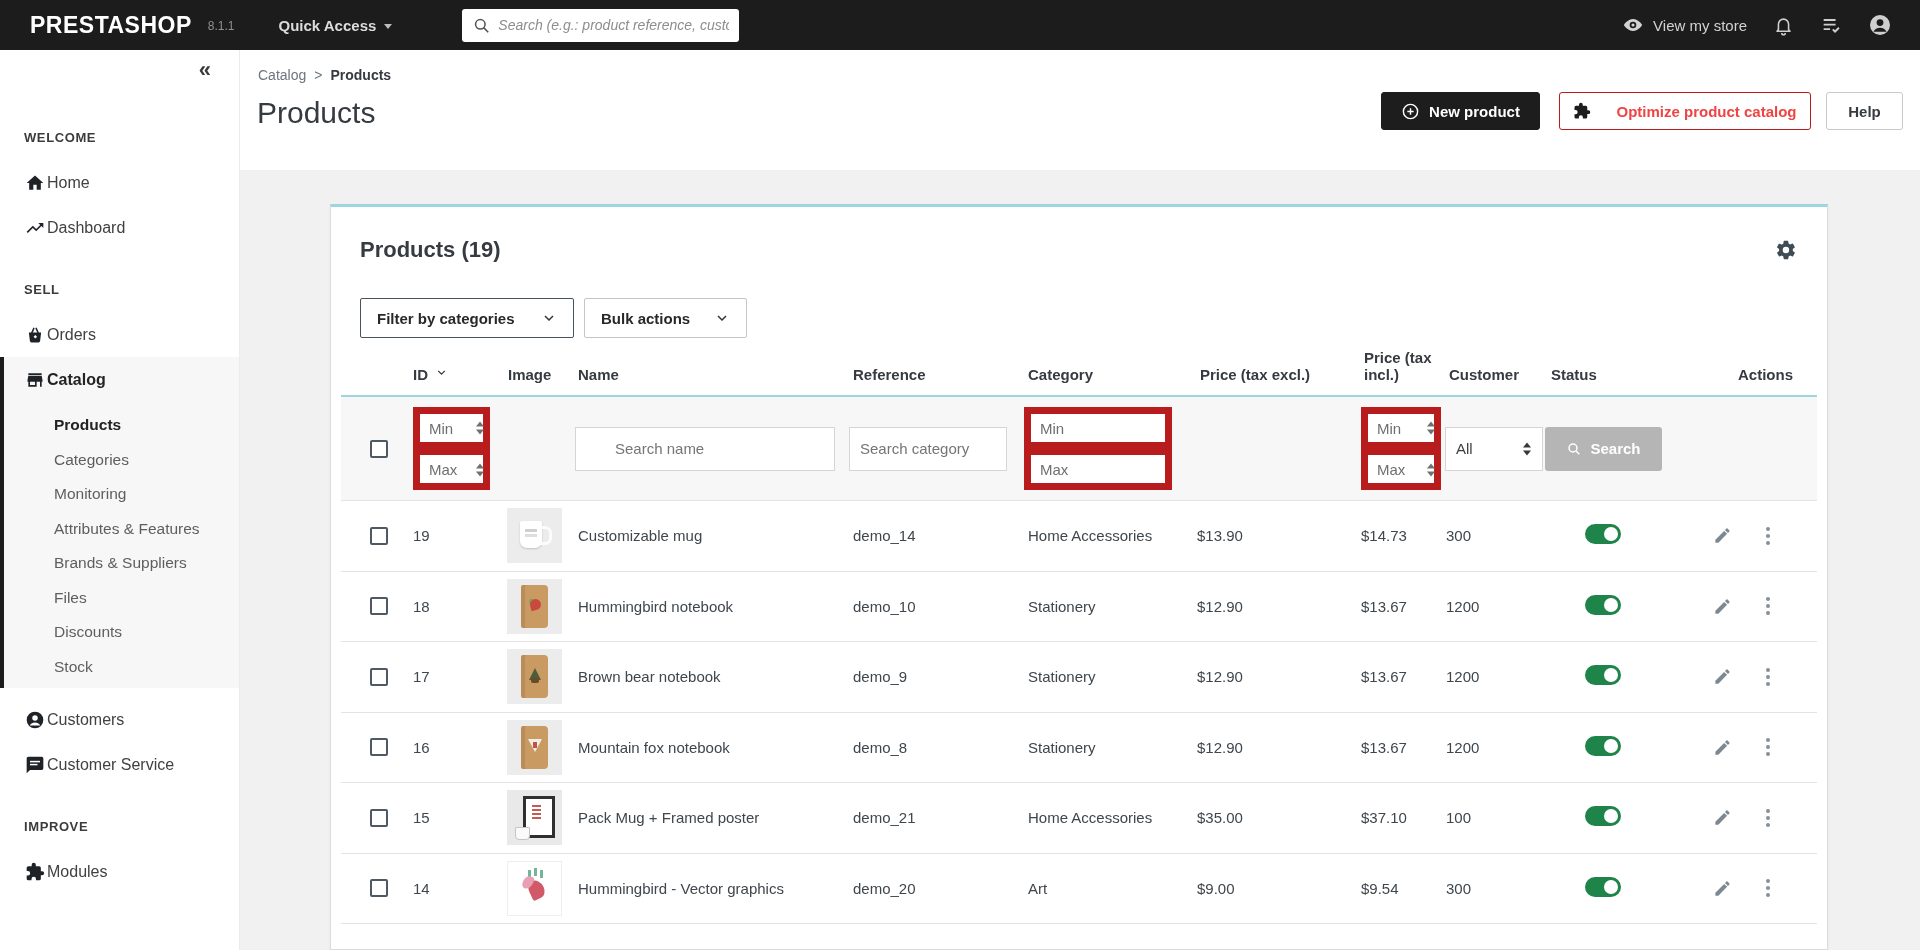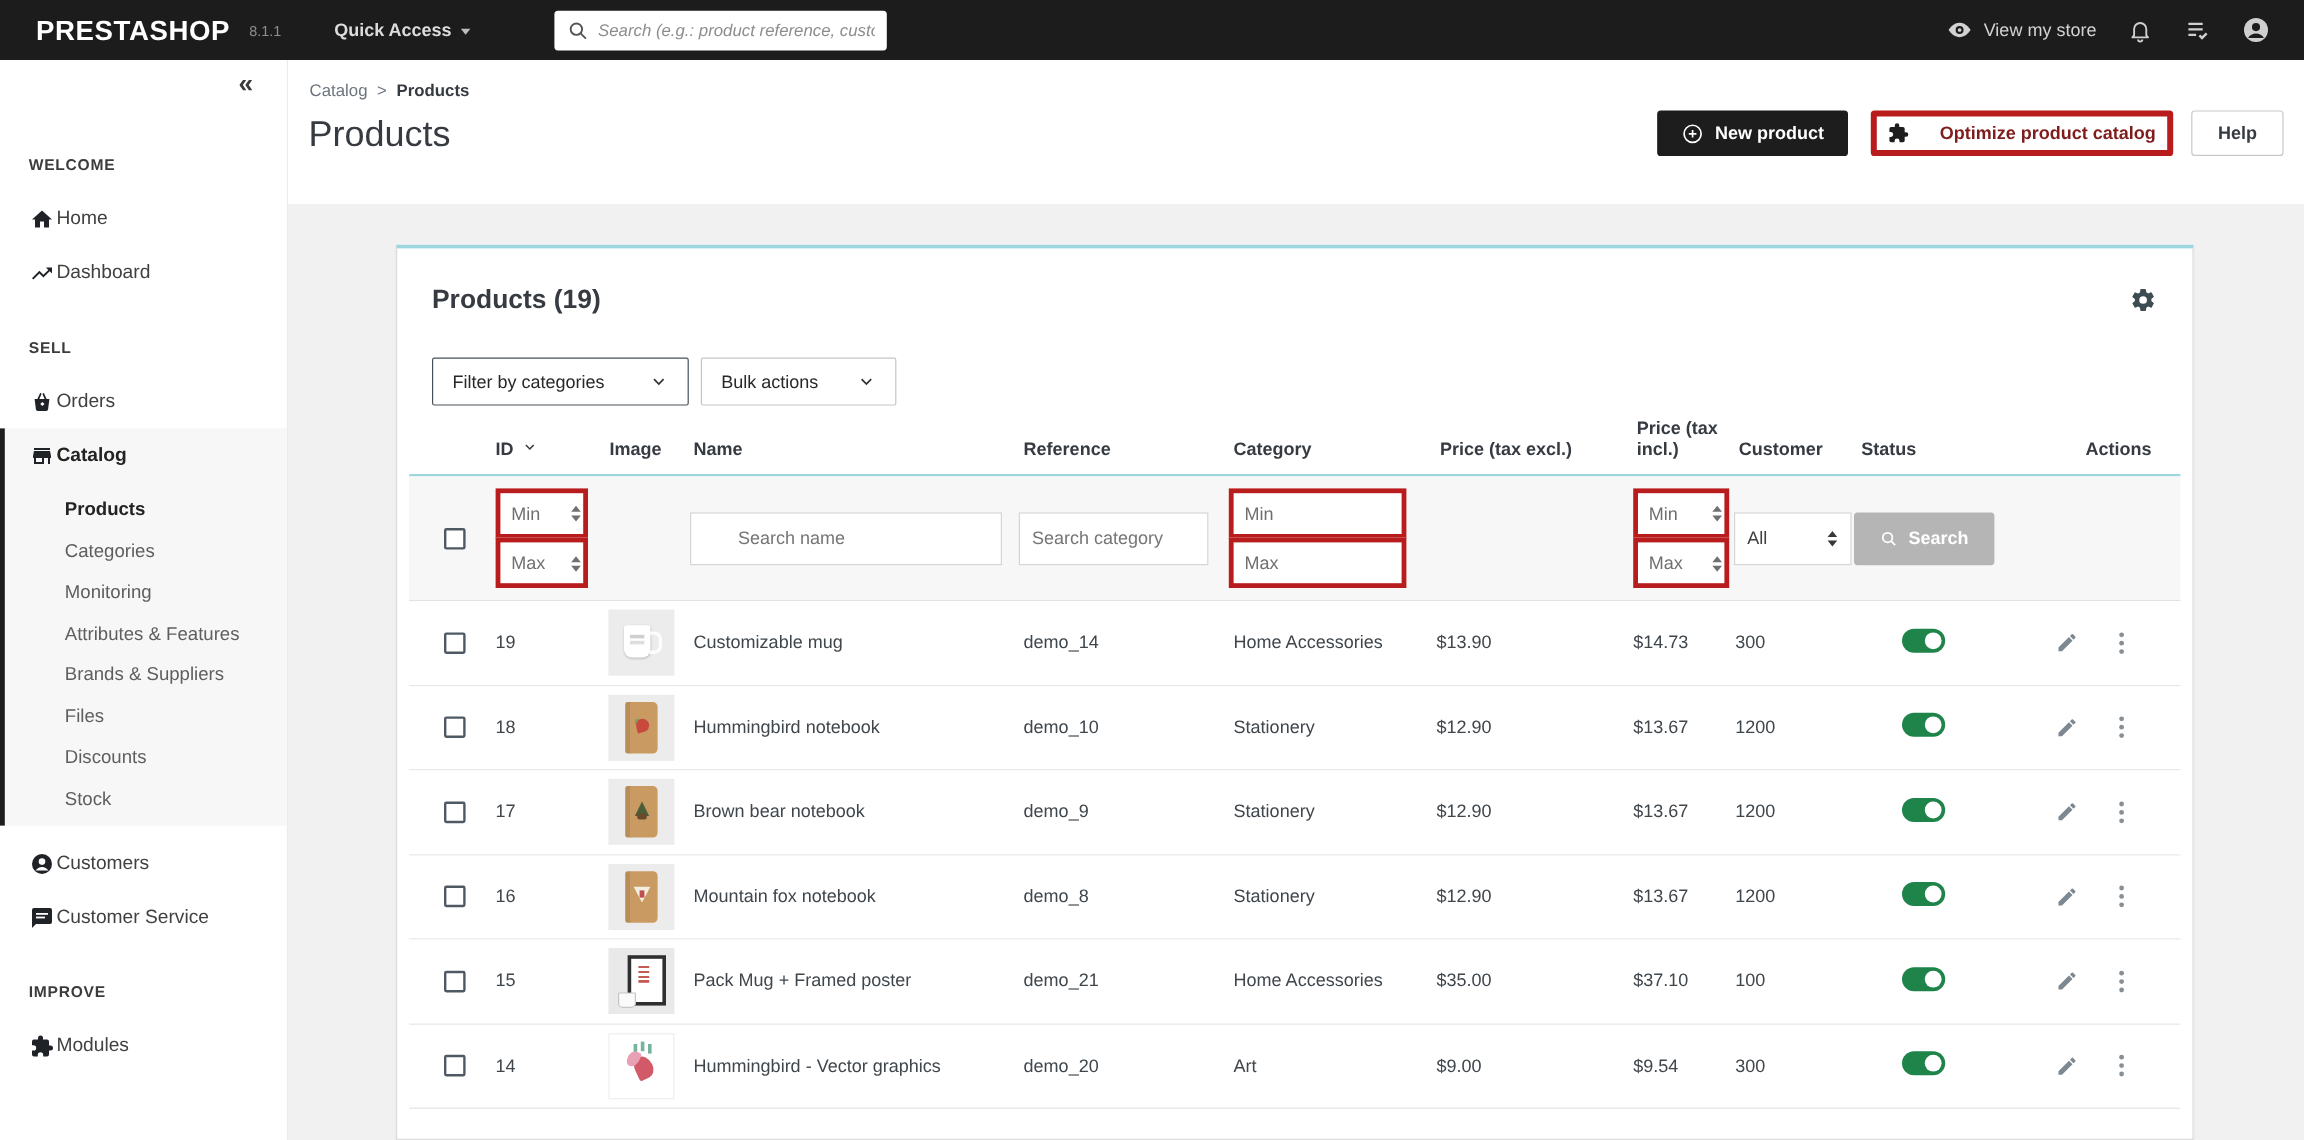--- a/index.html
+++ b/index.html
@@ -40,47 +40,47 @@
 
   
   .content { position:absolute; left:240px; top:50px; width:1680px; height:900px; }
   .page-head { position:relative; width:1680px; height:120px; background:#fff; }
   .breadcrumb { position:absolute; left:18px; top:17px; font-size:14px; color:#6c757d; display:flex; gap:8px; }
   .breadcrumb .bc-current { color:#363a41; font-weight:bold; }
   .page-title { position:absolute; left:17px; top:46px; font-size:30px; font-weight:normal; color:#363a41; }
   .head-buttons { position:absolute; right:17px; top:42px; display:flex; align-items:center;padding-left:28px; }
   .btn { height:38px; display:inline-flex; align-items:center; justify-content:center; font-size:15px; font-weight:bold; border-radius:3px; cursor:pointer; font-family:inherit; }
   .btn-new { width:159px; background:#1d1d1d; color:#fff; gap:9px; border:1px solid #1d1d1d; }
-  .btn-optimize { width:252px; background:#fff; color:#7f1d1d; gap:25px; border:5px solid #b91c1c; margin-left:19px; }
+  .btn-optimize { width:252px; background:#fff; color:#ef4444; gap:25px; border:1px solid #b91c1c; margin-left:19px; }
   .btn-help { width:77px; background:#fff; color:#363a41; border:1px solid #c9c9c9; margin-left:15px; }
 
   
   .panel { position:relative; margin:34px 92px 0 90px; width:1498px; min-height:746px; background:#fff; border:1px solid #dcdcdc; border-top:3px solid #9ed6e0; box-shadow:0 1px 2px rgba(0,0,0,.06); }
   .panel-head { position:relative; padding:30px 30px 0 29px; }
   .panel-title { font-size:22px; font-weight:bold; color:#363a41; }
   .gear-btn { position:absolute; right:30px; top:32px; color:#3e4c54; cursor:pointer; }
   .toolbar { margin:35px 0 0 29px; display:flex; gap:6px; }
-  .tb-btn { height:40px; display:inline-flex; align-items:center; justify-content:space-between; background:#fff; font-size:15px; font-weight:normal; color:#282828; padding:0 16px; cursor:pointer; border-radius:2px; }
+  .tb-btn { height:40px; display:inline-flex; align-items:center; justify-content:space-between; background:#fff; font-size:15px; font-weight:bold; color:#282828; padding:0 16px; cursor:pointer; border-radius:2px; }
   .tb-filter { width:214px; border:1px solid #47525a; }
   .tb-bulk { width:163px; border:1px solid #c5c5c5; margin-left:4px; }
   .chev { color:#333; display:flex; }
 
   
   .table-wrap { padding:0 10px; margin-top:0; }
   .grid { display:grid; grid-template-columns:64px 95px 70px 275px 175px 172px 164px 85px 102px 132px 143px; }
   .thead { height:59px; align-items:end; padding-bottom:12px; border-bottom:2px solid #9ed6e0; }
   .th { font-size:15px; font-weight:bold; color:#363a41; padding-left:8px; line-height:17px; }
   .th-id { display:flex; gap:7px; cursor:pointer; }
   .th-actions { text-align:right; padding-right:25px; }
   .filter-row { height:104px; background:#f7f7f7; align-items:center; border-bottom:1px solid #e3e3e3; }
   .fcell { display:flex; align-items:center; height:100%; }
   .checkbox { width:18px; height:18px; background:#fff; border:2px solid #4f5963; border-radius:2px; margin-left:29px; cursor:pointer; }
   .stackgroup { display:flex; flex-direction:column; margin-left:8px; }
   .numwrap { position:relative; }
-  .numwrap input { height:42px; border:4px solid #b91c1c; background:#fff; padding:0 3px 0 9px; font-size:15px; color:#444; outline:none; width:100%; font-family:inherit; }
+  .numwrap input { height:42px; border:7px solid #b91c1c; background:#fff; padding:0 3px 0 9px; font-size:15px; color:#444; outline:none; width:100%; font-family:inherit; }
   .numwrap + .numwrap input { margin-top:-1px; }
   .numwrap input::placeholder { color:#6f6f6f; }
   .spin { position:absolute; right:6px; top:50%; transform:translateY(-50%); display:flex; flex-direction:column; gap:3px; }
   .spin i { display:block; width:0; height:0; border-left:4px solid transparent; border-right:4px solid transparent; }
   .spin .up { border-bottom:5px solid #707070; }
   .spin .dn { border-top:5px solid #707070; }
   .txt-filter { height:44px; border:1px solid #d5d5d5; background:#fff; padding:0 10px; font-size:15px; color:#444; outline:none; font-family:inherit; }
   .f-name { width:260px; margin-left:5px;padding-left:39px; }
   .f-ref { width:160px; margin-left:5px; }
   .f-cat { width:158px; margin-left:4px; }

